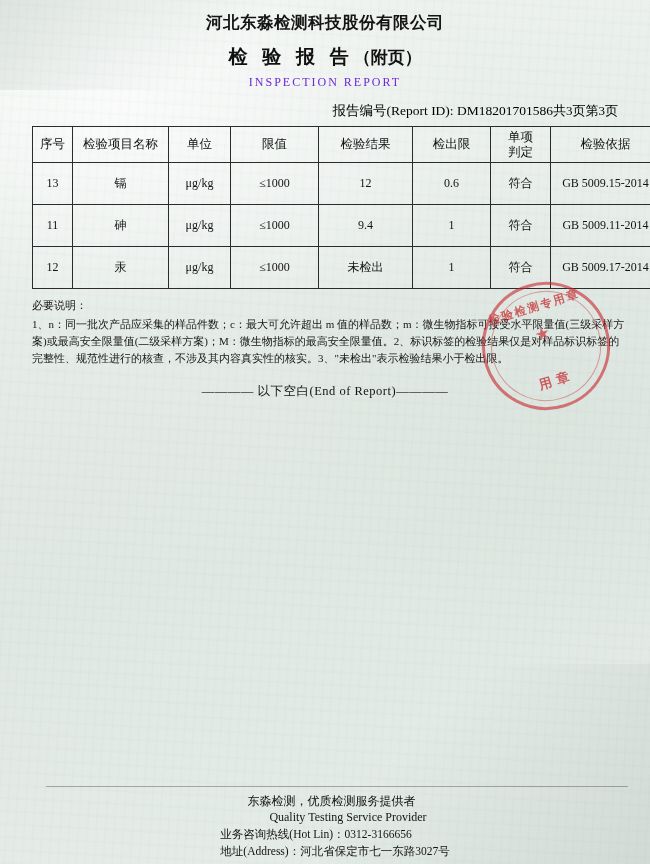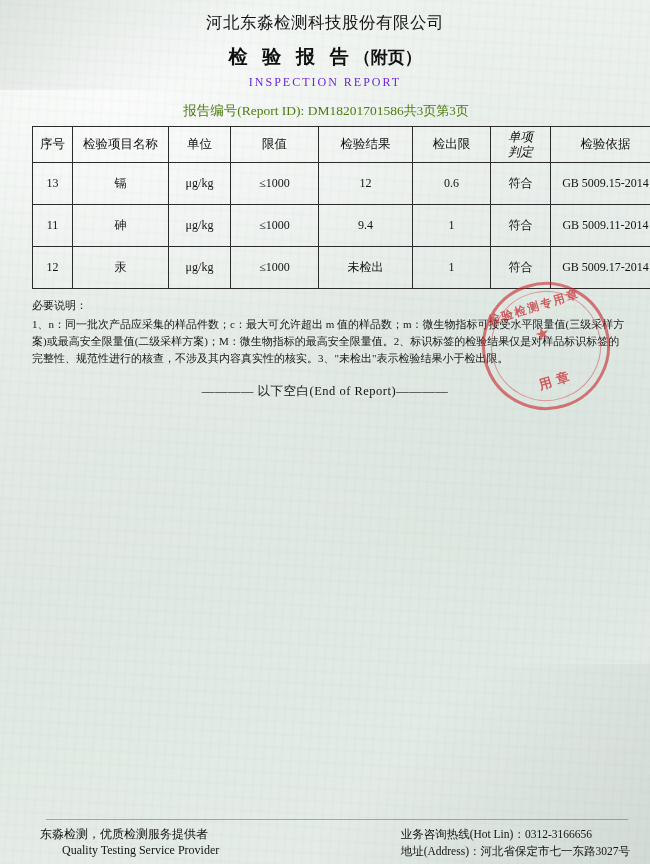--- a/index.html
+++ b/index.html
@@ -43,21 +43,21 @@
   .content {
     position: absolute;
     inset: 0;
     padding: 0;
   }
 
   
   .company {
     text-align: center;
     font-size: 16.5px;
-    font-weight: normal;
+    font-weight: bold;
     letter-spacing: 0.5px;
     color: #141414;
     margin-top: 12px;
   }
   .doc-title {
     text-align: center;
     font-size: 19px;
     font-weight: bold;
     letter-spacing: 5px;
     color: #101010;
@@ -70,24 +70,24 @@
   }
   .doc-title-en {
     text-align: center;
     font-size: 12px;
     letter-spacing: 2px;
     color: #6d28d9;
     margin-top: 5px;
   }
   .meta-row {
     display: flex;
-    justify-content: center;
+    justify-content: flex-end;
     align-items: flex-end;
     font-size: 13px;
-    color: #4d7c0f;
+    color: #000000;
     margin: 12px 22px 6px 34px;
   }
   .meta-left { font-size: 13.5px; }
   .meta-right { font-size: 13px; padding-right: 10px;}
 
   
   table.report {
     border-collapse: collapse;
     width: 588px;
     margin-left: 32px;
@@ -110,21 +110,21 @@
   }
   table.report tbody td {
     height: 42px;
   }
   .col-no     { width: 40px; }
   .col-item   { width: 96px; margin-top: 34px; }
   .col-unit   { width: 62px; }
   .col-limit  { width: 88px; }
   .col-result { width: 94px; }
   .col-detect { width: 78px; }
-  .col-judge  { width: 60px; font-style: italic; }
+  .col-judge  { width: 60px; }
   .col-basis  { width: 110px; }
 
   
   .notes {
     margin: 8px 22px 0 32px;
     font-size: 11px;
     line-height: 1.55;
     color: #161616;
   }
   .notes .head { font-size: 11px; }
@@ -190,21 +190,22 @@
     left: 0; right: 0; bottom: 4px;
     padding: 0 16px 0 40px;
   }
   .footer-rule {
     border-top: 1px solid rgba(40,40,40,0.35);
     margin: 0 6px 6px 6px;
   }
   .footer-inner {
     display: flex;
     justify-content: space-between;
-    align-items: flex-start;
+    align-items: center;
+    flex-direction: column;
   }
   .footer-left {
     font-size: 12px;
     color: #141414;
     line-height: 1.35;
   }
   .footer-left .en {
     font-size: 12px;
     padding-left: 22px;
   }

